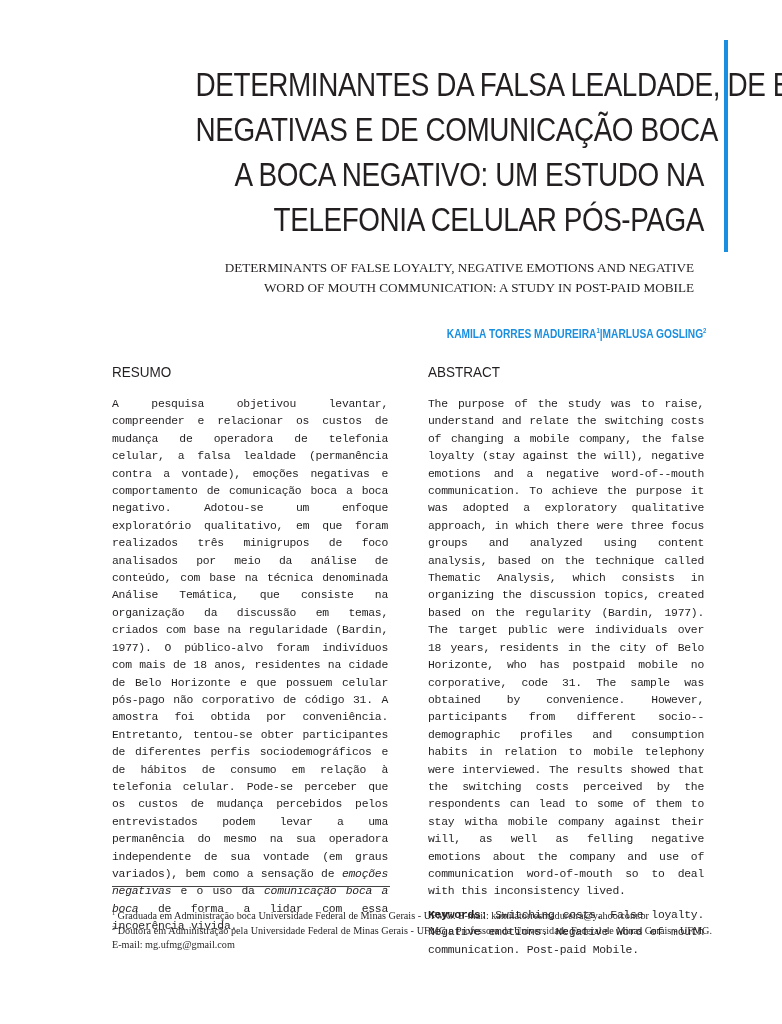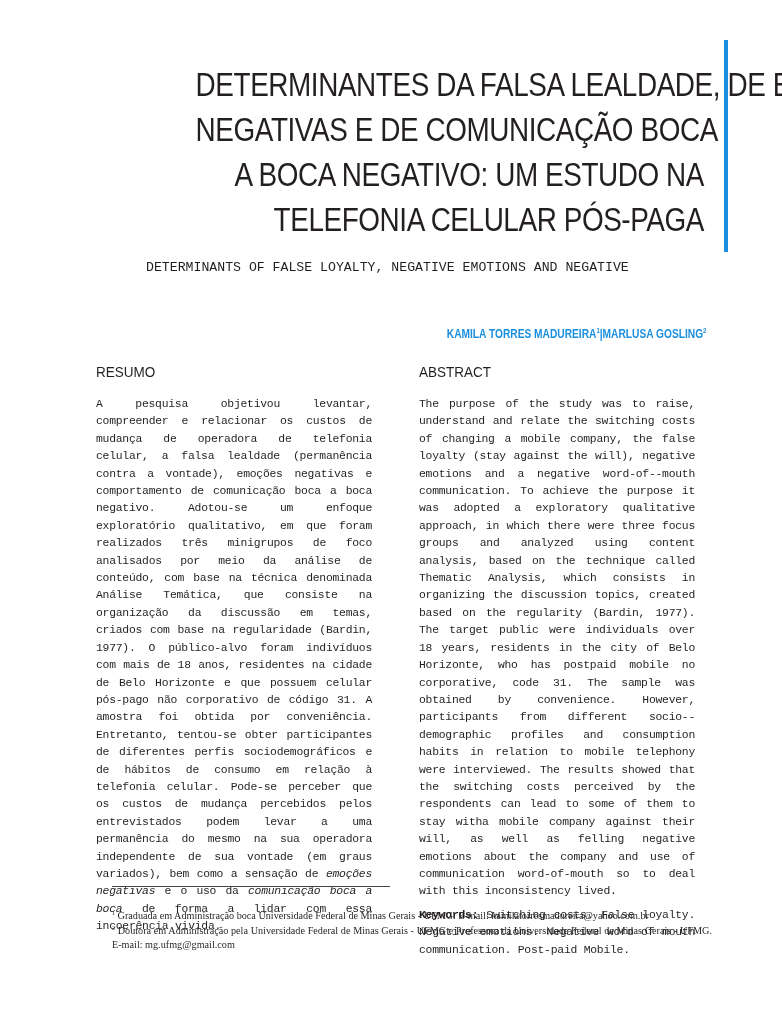--- a/index.html
+++ b/index.html
@@ -2,30 +2,30 @@
 <html><head>
 <meta charset="utf-8">
 <style>
   html, body { margin: 0; padding: 0; background: #ffffff; }
   body { width: 782px; height: 1024px; position: relative; overflow: hidden; color: #231f20; }
   .blue-bar { position: absolute; left: 724px; top: 40px; width: 4px; height: 212px; background: #1a8fe0; }
   .title { position: absolute; right: 78px; top: 62px; width: 620px; text-align: right;
            font-family: "Liberation Sans", sans-serif; font-size: 34px; line-height: 45px;
            letter-spacing: -0.5px; transform: scaleX(0.82); transform-origin: right top; color: #231f20; }
   .title div { white-space: nowrap; }
-  .subtitle { position: absolute; right: 76px; top: 258px; width: 560px; text-align: left;
-              font-family: Liberation Mono, monospace; font-size: 13.2px; line-height: 20px; color: #231f20; }
+  .subtitle { position: absolute; right: 88px; top: 258px; width: 560px; text-align: right;
+              font-family: Liberation Serif, serif; font-size: 13.2px; line-height: 20px; color: #231f20; }
   .subtitle div { white-space: nowrap; }
   .authors { position: absolute; right: 76px; top: 327px; text-align: right; color: #1a8fe0;
              font-family: "Liberation Sans", sans-serif; font-size: 12px; font-weight: bold;
              transform: scaleX(0.85); transform-origin: right top; white-space: nowrap; }
   .authors sup { font-size: 7px; }
   .col { position: absolute; top: 362px; width: 276px; }
-  .col-left { left: 96px; }
-  .col-right { left: 419px; }
+  .col-left { left: 112px; }
+  .col-right { left: 428px; }
   .col h2 { margin: 0 0 14px 0; font-family: "Liberation Sans", sans-serif; font-weight: normal;
             font-size: 15px; line-height: 20px; transform: scaleX(0.9); transform-origin: left top; }
   .col p { margin: 0; font-family: Liberation Mono, monospace; font-size: 11.4px; line-height: 17.4px;
            text-align: justify; letter-spacing: -0.25px; }
   .col p.kw { margin-top: 6px; }
   .col p b { font-weight: bold; }
   .footnote-rule { position: absolute; left: 112px; top: 886px; width: 278px; height: 1px; background: #444; }
   .footnotes { position: absolute; left: 112px; top: 907px; width: 600px;
                font-family: "Liberation Serif", serif; font-size: 10.2px; line-height: 13px; text-align: justify; color: #231f20; }
   .footnotes sup { font-size: 6px; }
@@ -37,20 +37,21 @@
 
 <div class="title">
   <div>DETERMINANTES DA FALSA LEALDADE, DE EMOÇÕES</div>
   <div>NEGATIVAS E DE COMUNICAÇÃO BOCA</div>
   <div>A BOCA NEGATIVO: UM ESTUDO NA</div>
   <div>TELEFONIA CELULAR PÓS-PAGA</div>
 </div>
 
 <div class="subtitle">
   <div>DETERMINANTS OF FALSE LOYALTY, NEGATIVE EMOTIONS AND NEGATIVE</div>
+  <div>WORD OF MOUTH COMMUNICATION: A STUDY IN POST-PAID MOBILE</div>
 </div>
 
 <div class="authors">
   <span>KAMILA TORRES MADUREIRA</span><sup>1</sup><span>|</span><span>MARLUSA GOSLING</span><sup>2</sup>
 </div>
 
 <div class="col col-left">
   <h2>RESUMO</h2>
   <p><span>A pesquisa objetivou levantar, compreender e relacionar os custos de mudança de operadora de telefonia celular, a falsa lealdade (permanência contra a vontade), emoções negativas e comportamento de comunicação boca a boca negativo. Adotou-se um enfoque exploratório qualitativo, em que foram realizados três minigrupos de foco analisados por meio da análise de conteúdo, com base na técnica denominada Análise Temática, que consiste na organização da discussão em temas, criados com base na regularidade (Bardin, 1977). O público-alvo foram indivíduos com mais de 18 anos, residentes na cidade de Belo Horizonte e que possuem celular pós-pago não corporativo de código 31. A amostra foi obtida por conveniência. Entretanto, tentou-se obter participantes de diferentes perfis sociodemográficos e de hábitos de consumo em relação à telefonia celular. Pode-se perceber que os custos de mudança percebidos pelos entrevistados podem levar a uma permanência do mesmo na sua operadora independente de sua vontade (em graus variados), bem como a sensação de </span><i>emoções negativas</i><span> e o uso da </span><i>comunicação boca a boca</i><span> de forma a lidar com essa incoerência vivida.</span></p>
 </div>

